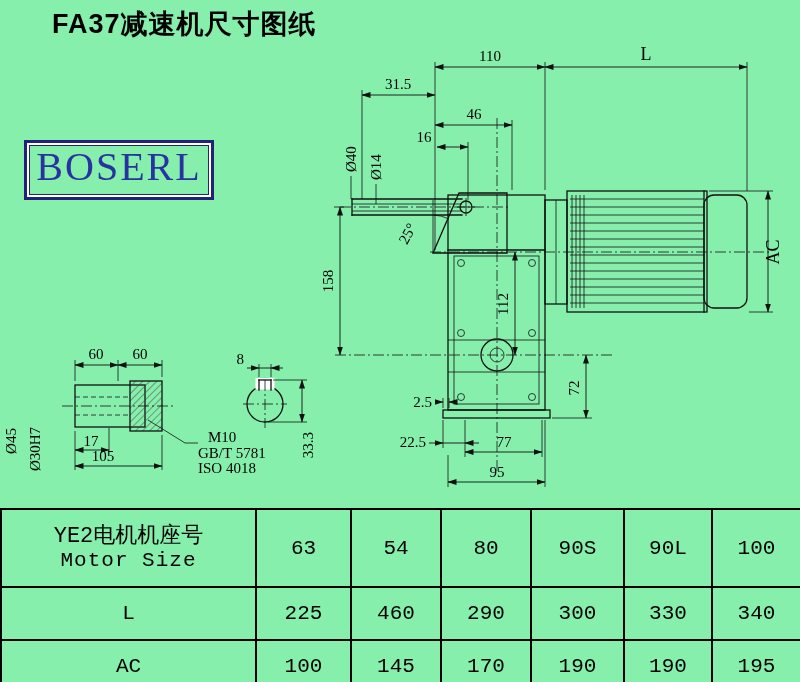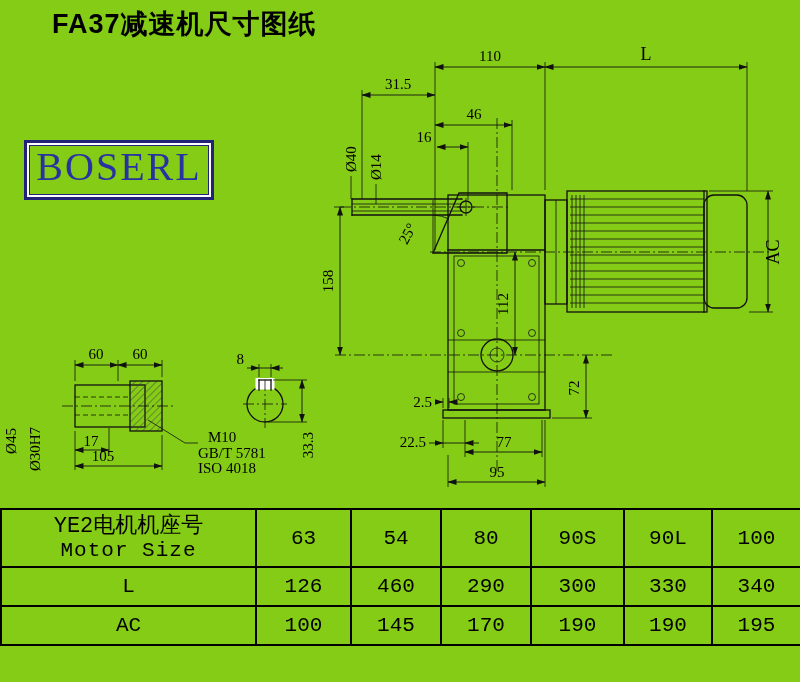--- a/index.html
+++ b/index.html
@@ -1,36 +1,36 @@
 <!DOCTYPE html>
 <html><head>
 <meta charset="utf-8">
 <style>
   html,body{margin:0;padding:0;background:#fff;}
-  #page{position:relative;width:800px;height:682px;background:#84cc16;overflow:hidden;
+  #page{position:relative;width:800px;height:682px;background:#86efac;overflow:hidden;
         font-family:"Liberation Sans","DejaVu Sans",sans-serif;}
   .title{position:absolute;left:52px;top:6px;font-size:27px;font-weight:bold;color:#000;
          letter-spacing:1px;}
   .logo{position:absolute;left:24px;top:140px;width:184px;height:54px;border:3px solid #22227a;
         display:flex;align-items:flex-start;justify-content:center;
         box-shadow:inset 0 0 0 2px #fff,inset 0 0 0 3px #22227a;}
   .logo span{font-family:"Liberation Serif","DejaVu Serif",serif;font-size:40px;color:#2832a0;
         letter-spacing:2px;}
   svg{position:absolute;left:0;top:0;}
   .ln{stroke:#111;stroke-width:1.3;fill:none;stroke-linecap:square;}
   .tn{stroke:#111;stroke-width:0.8;fill:none;}
   .dm{stroke:#111;stroke-width:0.9;fill:none;}
   .cl{stroke:#111;stroke-width:0.8;fill:none;stroke-dasharray:11 3 2 3;}
   .hd{stroke:#111;stroke-width:0.8;fill:none;stroke-dasharray:5 3;}
   text.dt{font:15px "Liberation Serif","DejaVu Serif",serif;fill:#000;}
   text.dtl{font:18px "Liberation Serif","DejaVu Serif",serif;fill:#000;}
   table.size-table{position:absolute;left:0;top:508px;width:800px;border-collapse:collapse;
         table-layout:fixed;font-family:"Liberation Mono","DejaVu Sans Mono","DejaVu Sans",monospace;}
   table.size-table td{border:2px solid #000;text-align:center;vertical-align:middle;
-        font-size:21px;color:#000;padding:4px;}
+        font-size:21px;color:#000;padding:14px;}
   tr.hrow{height:57px;} tr.drow{height:39px;}
   .hdr-cn{font-size:22px;line-height:1.15;} .hdr-en{font-size:21px;letter-spacing:1px;line-height:1.1;}
 </style>
 </head>
 <body>
 
 <div id="page">
 
   <div class="title">FA37减速机尺寸图纸</div>
 
@@ -310,21 +310,21 @@
       </td>
       <td>63</td>
       <td>54</td>
       <td>80</td>
       <td>90S</td>
       <td>90L</td>
       <td>100</td>
     </tr>
     <tr class="drow">
       <td>L</td>
-      <td>126</td>
+      <td>225</td>
       <td>460</td>
       <td>290</td>
       <td>300</td>
       <td>330</td>
       <td>340</td>
     </tr>
     <tr class="drow">
       <td>AC</td>
       <td>100</td>
       <td>145</td>

